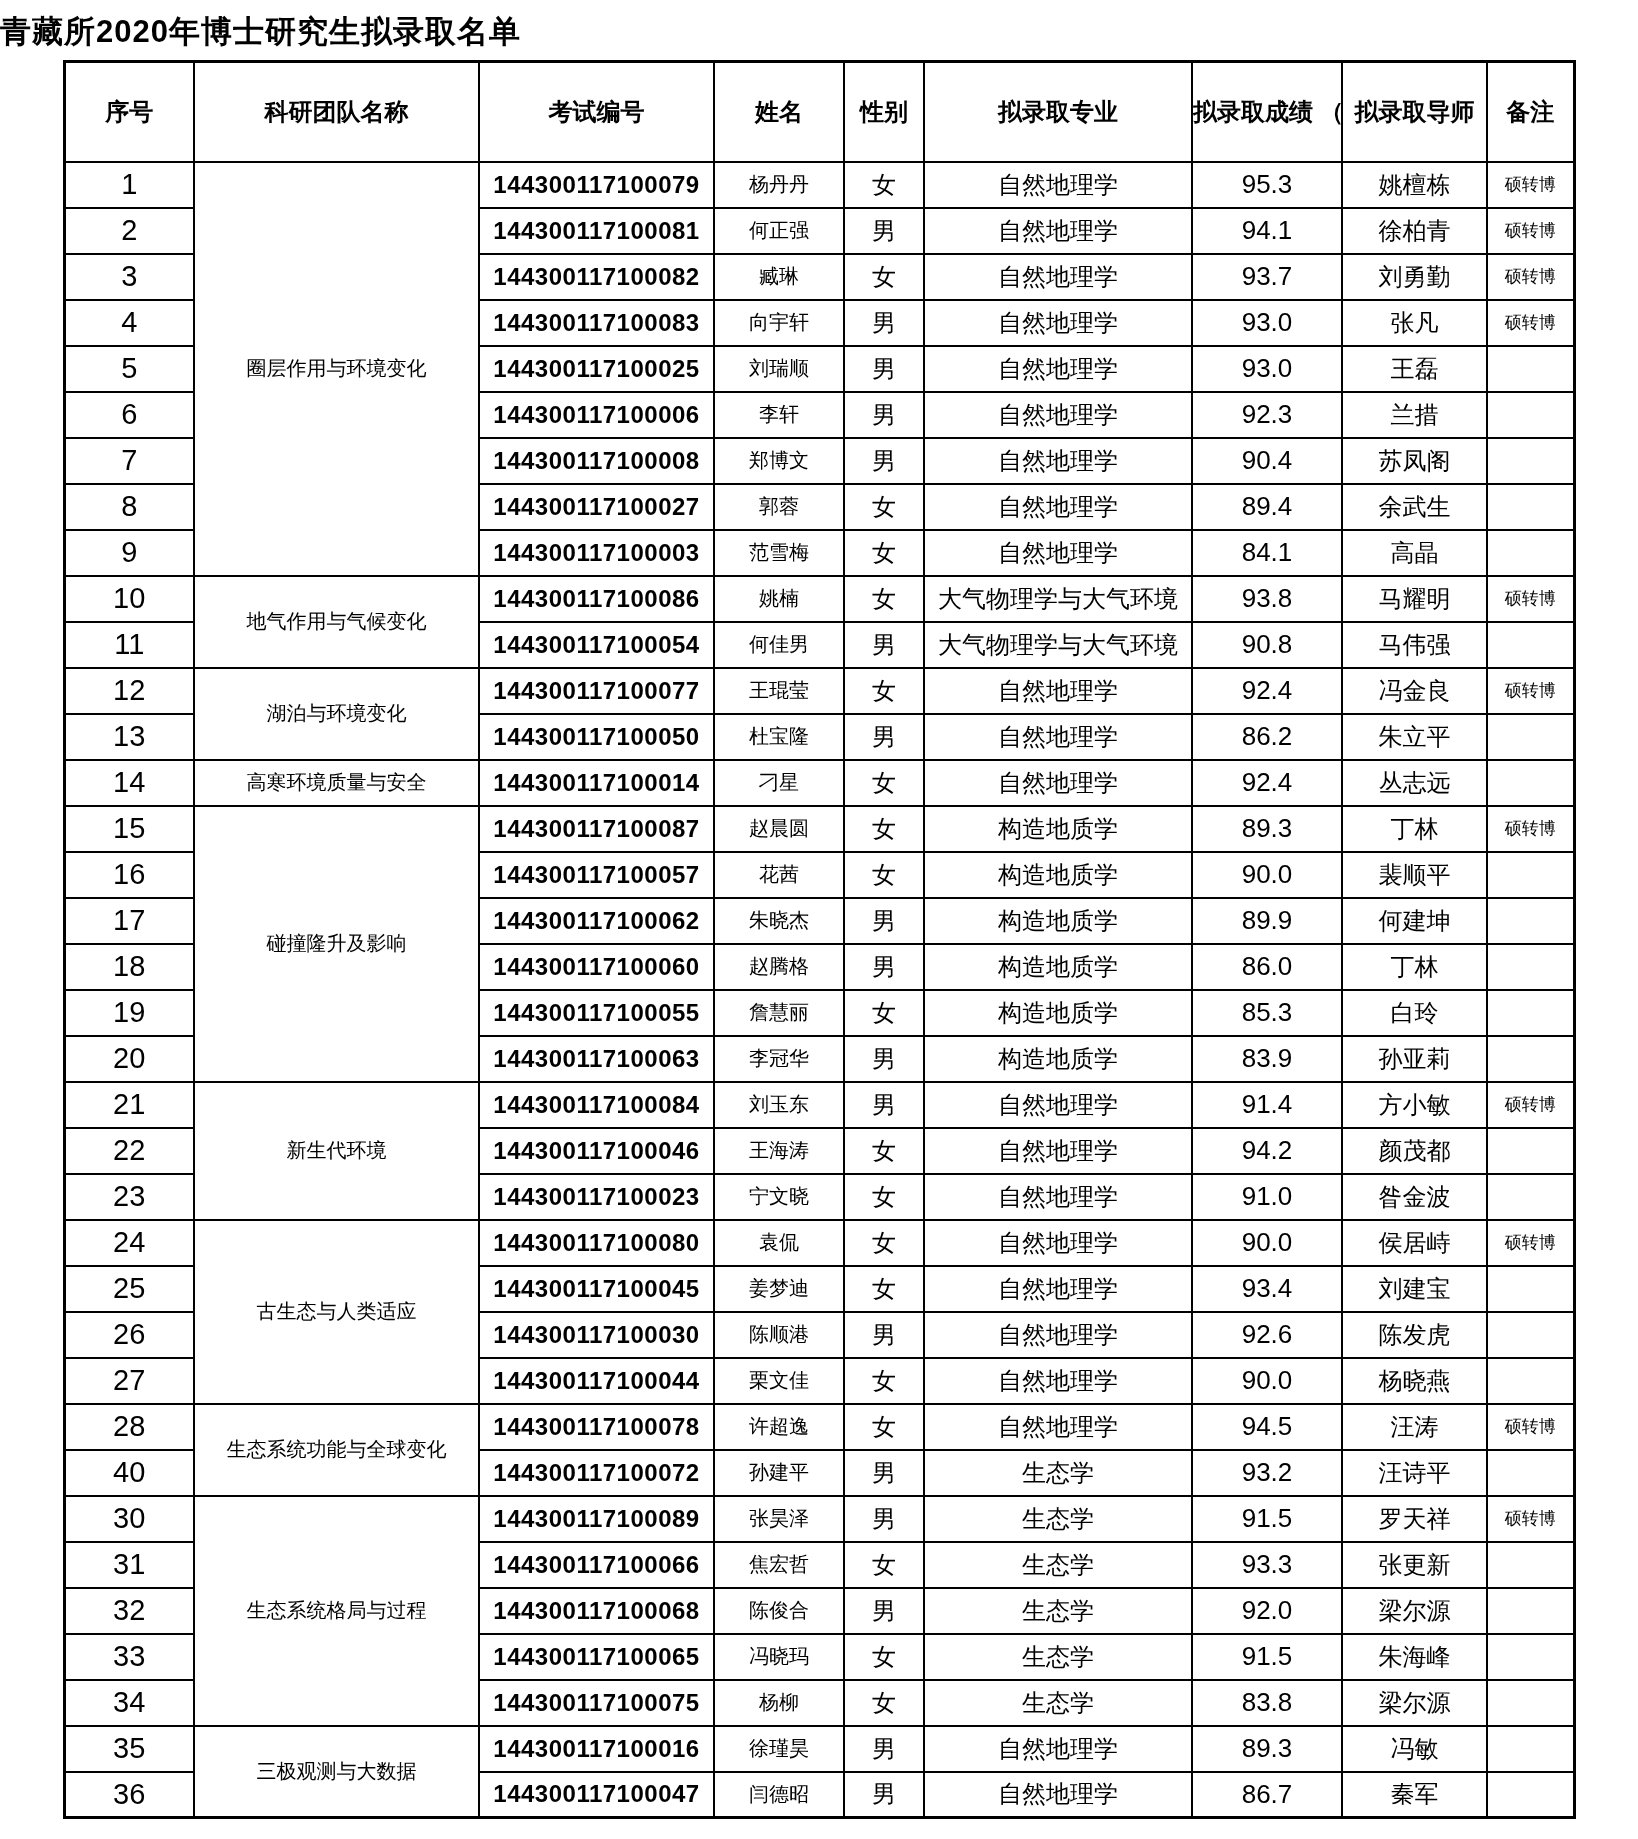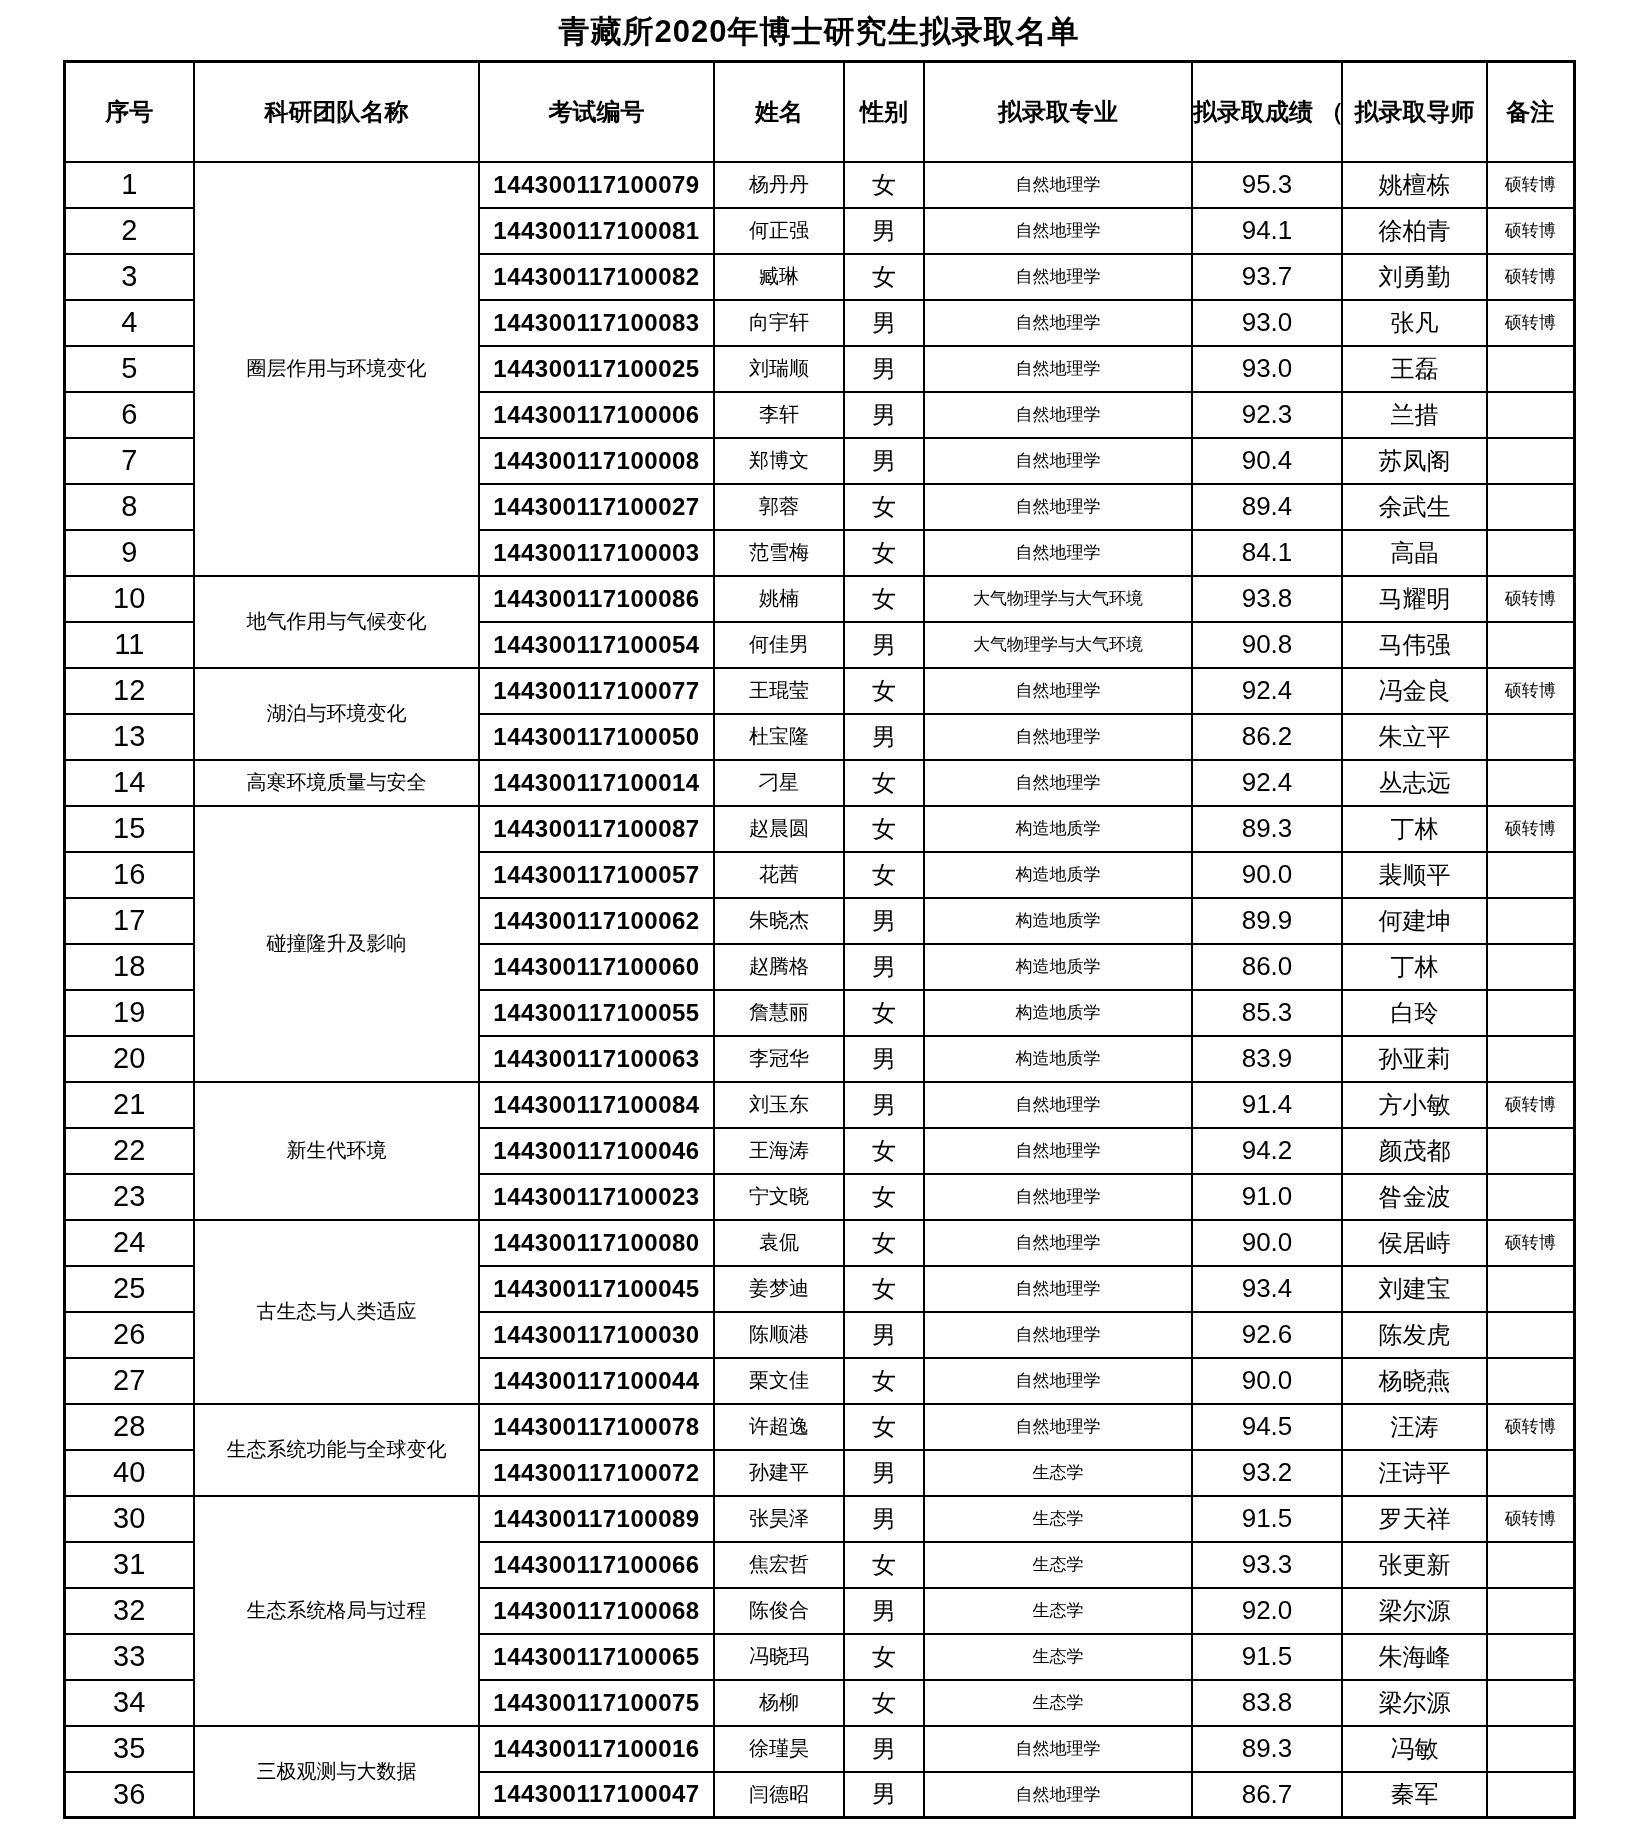--- a/index.html
+++ b/index.html
@@ -9,21 +9,20 @@
     color: #000000;
     font-family: "Liberation Sans", sans-serif;
   }
   .page {
     width: 1638px;
     height: 1839px;
     background: #ffffff;
     overflow: hidden;
   }
   .doc-title {
-    text-align: center;
     font-size: 31px;
     font-weight: bold;
     padding-top: 12px;
     height: 48px;
     line-height: 40px;
     letter-spacing: 1px;
   }
   table.admission {
     border-collapse: collapse;
     table-layout: fixed;
@@ -44,21 +43,21 @@
   thead th {
     font-size: 24px;
     font-weight: bold;
   }
   th.score-head { white-space: pre-line; line-height: 1.35; }
   td.no-cell   { font-size: 29px; }
   td.team-cell { font-size: 20px; border-radius: 7px; }
   td.exam-cell { font-size: 24px; letter-spacing: 0.5px; font-weight: bold; }
   td.name-cell { font-size: 20px; }
   td.gender-cell { font-size: 24px; }
-  td.major-cell  { font-size: 17px; }
+  td.major-cell  { font-size: 24px; }
   td.score-cell  { font-size: 26px; }
   td.supervisor-cell { font-size: 24px; margin-left: 26px; }
   td.remark-cell { font-size: 17px; }
 </style>
 </head>
 <body>
 
 <div class="page">
   <div class="doc-title">青藏所2020年博士研究生拟录取名单</div>
 

